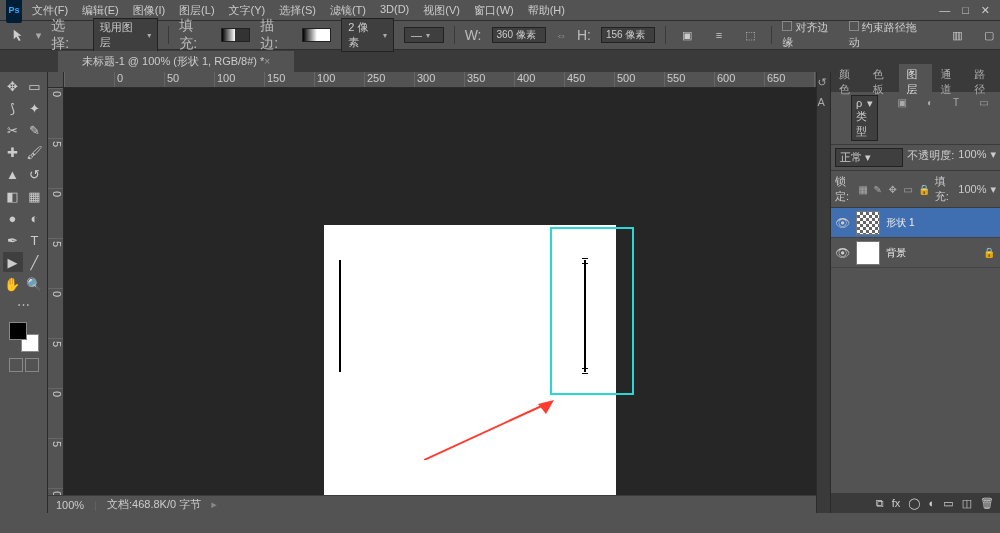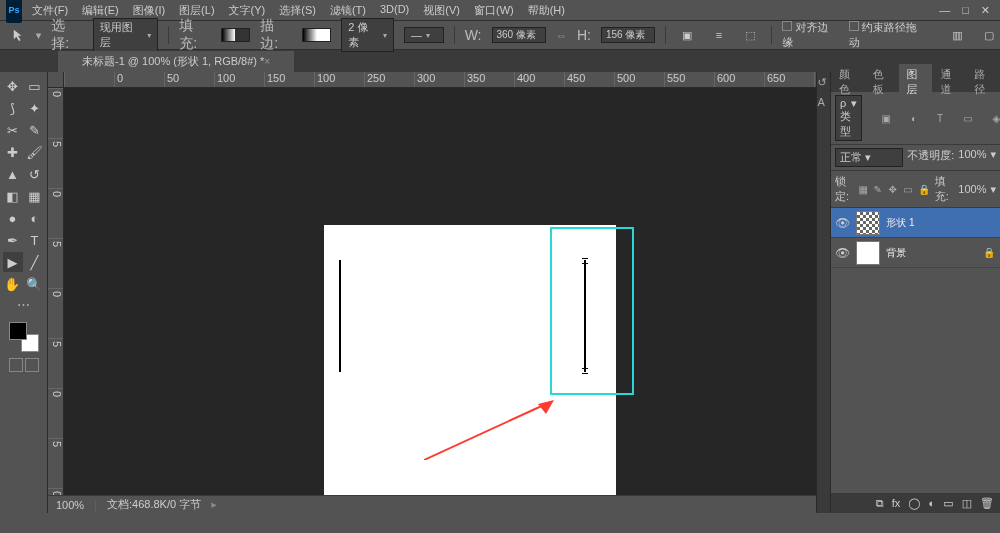--- a/index.html
+++ b/index.html
@@ -49,21 +49,21 @@
 .arrow-line{stroke:#ff3b30;stroke-width:2;fill:none}
 .arrow-head{fill:#ff3b30}
 .statusbar{position:absolute;bottom:0;left:0;right:0;height:18px;background:#535353;border-top:1px solid #3a3a3a;display:flex;align-items:center;padding-left:8px;font-size:10px;color:#bbb;gap:10px}
 .statusbar .sep{color:#666}
 .right-dock{width:14px;background:#3a3a3a;border-left:1px solid #2a2a2a;display:flex;flex-direction:column;align-items:center;padding-top:4px;gap:8px}
 .dock-icon{width:12px;height:12px;color:#aaa;font-size:11px;cursor:pointer}
 .panels{width:170px;background:#535353;display:flex;flex-direction:column;border-left:1px solid #2a2a2a}
 .panel-tabs{display:flex;background:#3a3a3a;height:20px;align-items:center;font-size:10px}
 .ptab{padding:3px 8px;cursor:pointer;color:#aaa}
 .ptab.active{background:#535353;color:#ddd}
-.panel-toolbar{display:flex;align-items:center;padding:3px 4px;gap:20px;border-bottom:1px solid #3a3a3a}
+.panel-toolbar{display:flex;align-items:flex-start;padding:3px 20px;gap:20px;border-bottom:1px solid #3a3a3a}
 .panel-toolbar .search{flex:1;background:#3f3f3f;border:1px solid #222;font-size:10px;padding:1px 4px;display:flex;justify-content:space-between}
 .panel-toolbar .ticon{width:14px;height:14px;font-size:10px;color:#aaa;display:flex;align-items:center;justify-content:center;cursor:pointer}
 .blend-row{display:flex;align-items:flex-start;padding:3px 4px;gap:4px;border-bottom:1px solid #3a3a3a;font-size:10px}
 .blend-row .dd{flex:1;background:#3f3f3f;border:1px solid #222;padding:1px 4px}
 .lock-row{display:flex;align-items:center;padding:3px 4px;gap:4px;border-bottom:1px solid #3a3a3a;font-size:10px}
 .lock-row .ticon{width:14px;font-size:10px;color:#aaa;cursor:pointer}
 .layer{display:flex;align-items:center;height:30px;padding:0 4px;gap:6px;border-bottom:1px solid #444;cursor:pointer}
 .layer.sel{background:#3f6fb0}
 .eye{font-size:12px;color:#ccc}
 .thumb{width:24px;height:24px;border:1px solid #777;background:#fff;position:relative}

